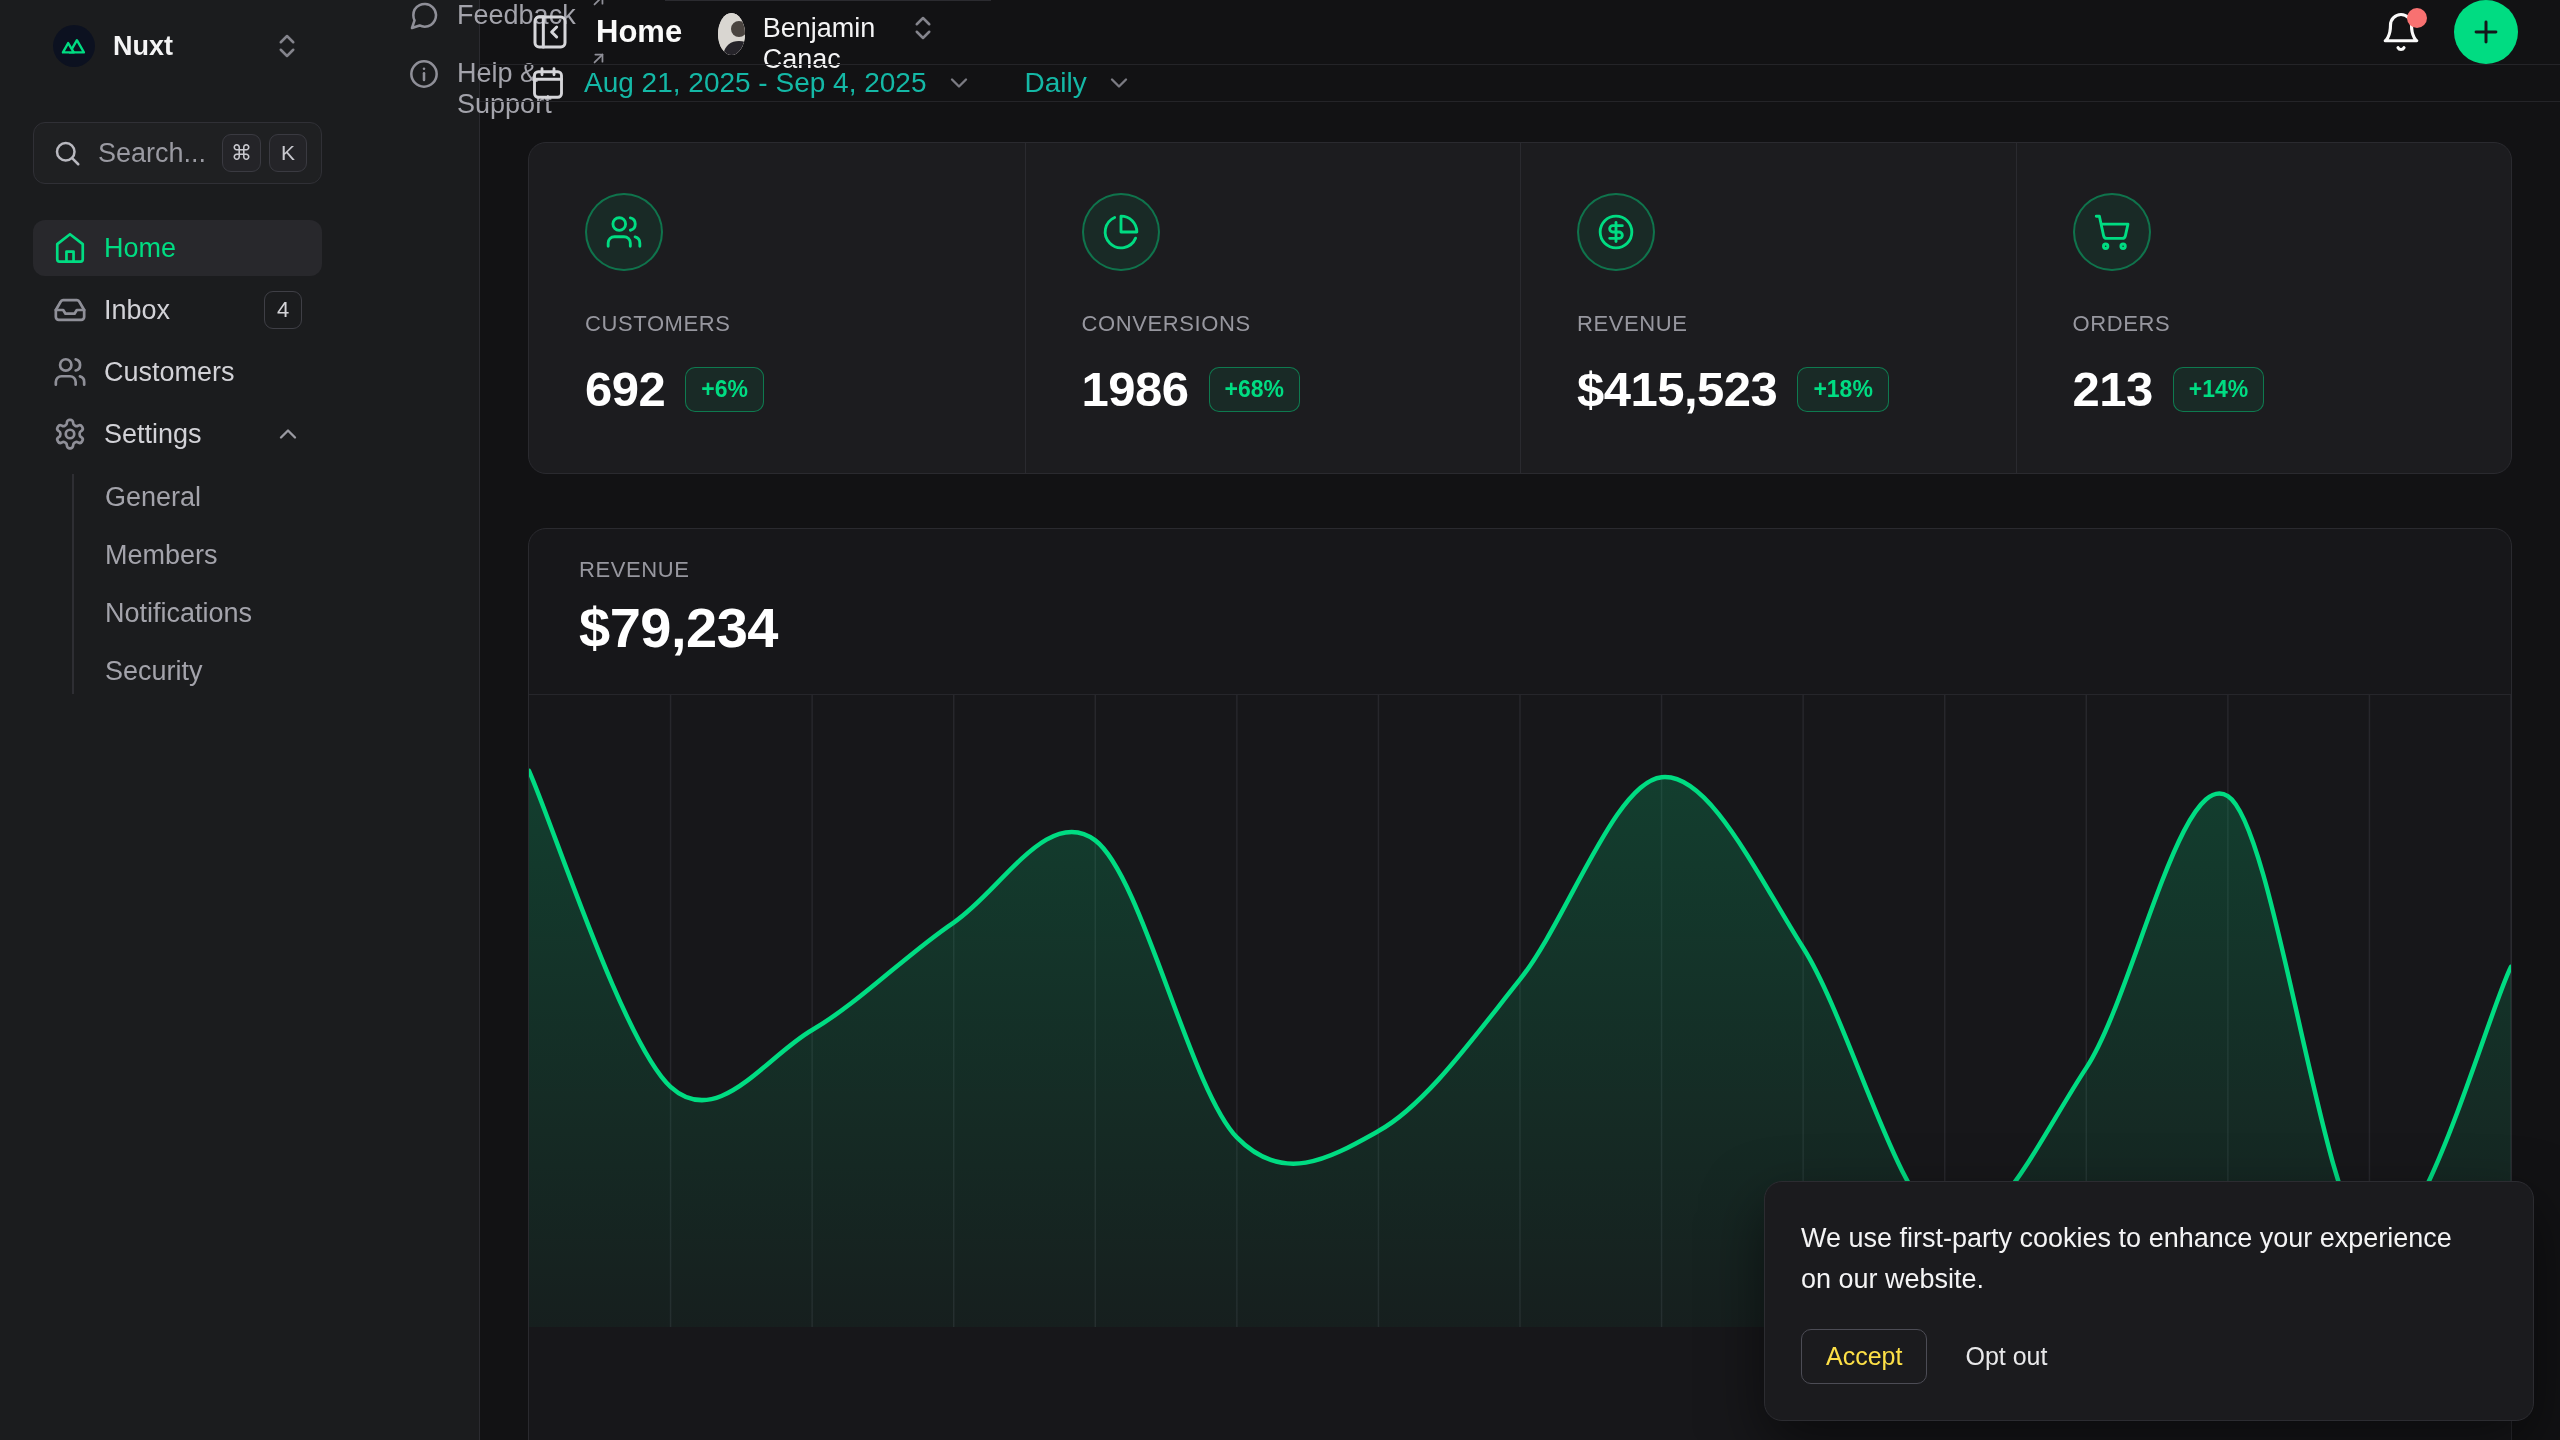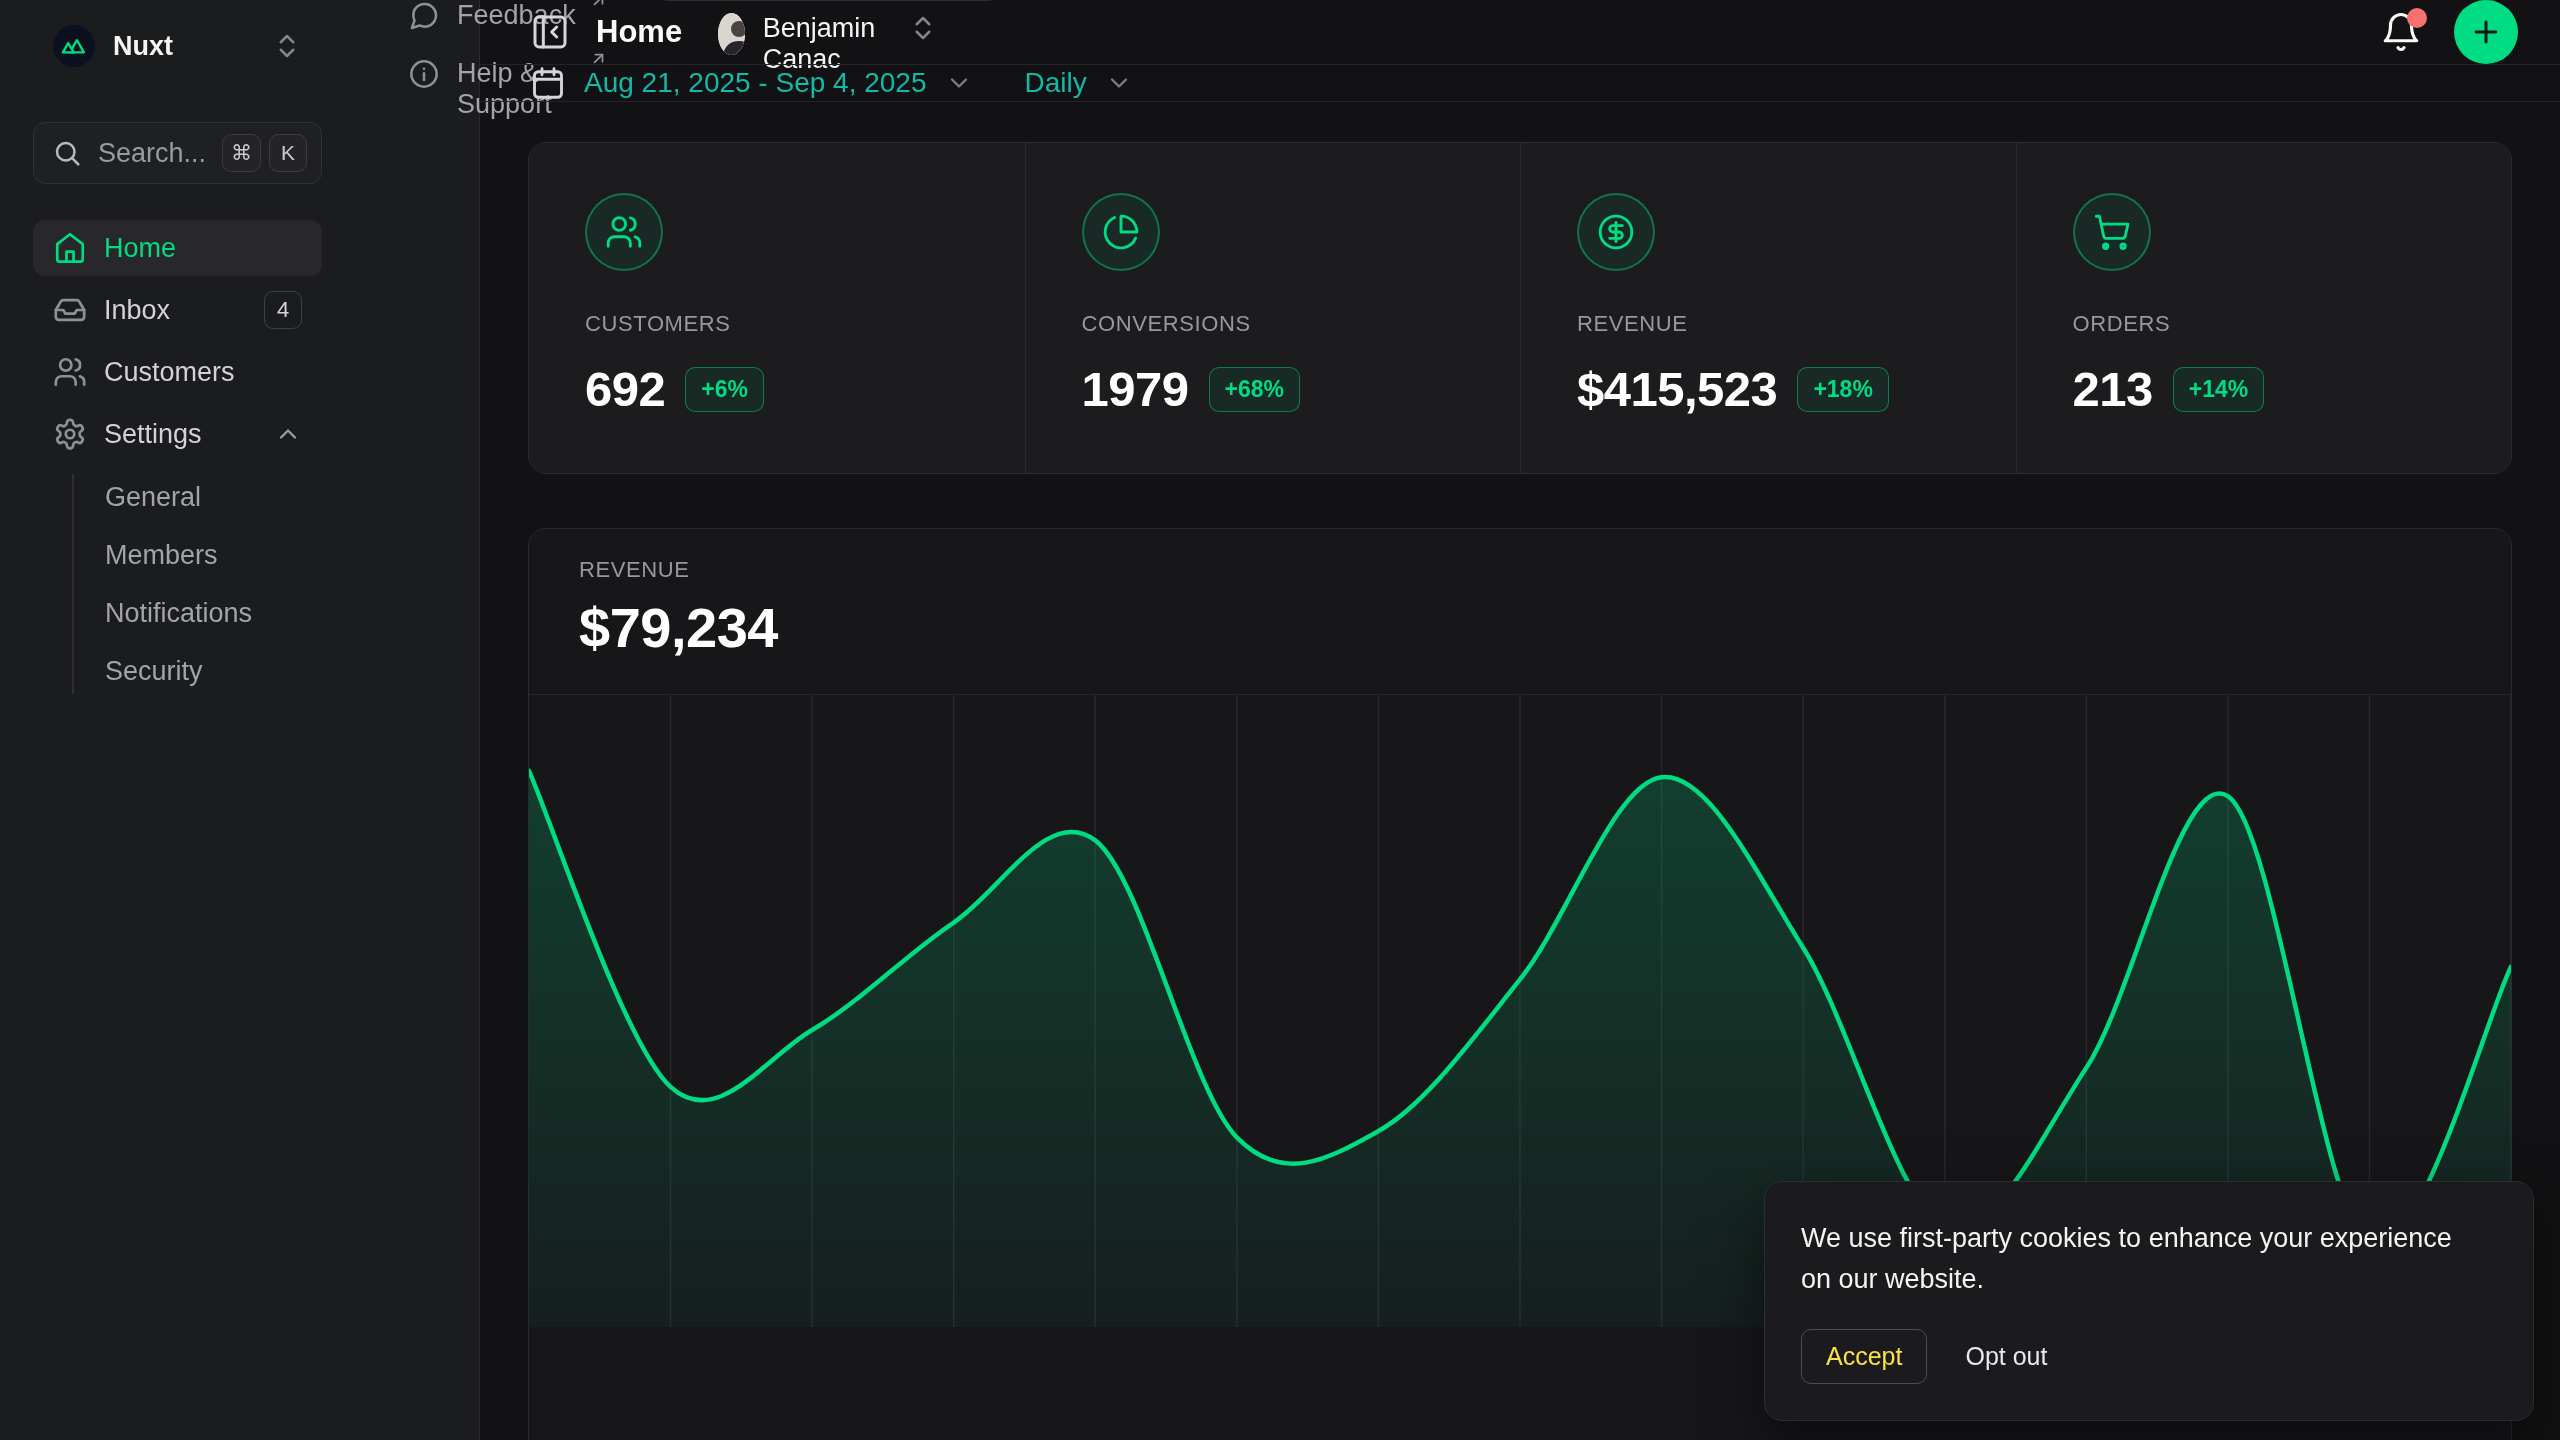--- a/index.html
+++ b/index.html
@@ -330,21 +330,21 @@
 
       <div class="stat-cell">
         <div class="stat-icon">
           <svg width="38" height="38" viewBox="0 0 24 24" fill="none" stroke="currentColor" stroke-width="1.8" stroke-linecap="round" stroke-linejoin="round">
             <path d="M21.21 15.89A10 10 0 1 1 8 2.83"></path>
               <path d="M22 12A10 10 0 0 0 12 2v10z"></path>
           </svg>
         </div>
         <div class="stat-label">CONVERSIONS</div>
         <div class="stat-valrow">
-          <span class="stat-value">1979</span>
+          <span class="stat-value">1986</span>
           <span class="stat-badge">+68%</span>
         </div>
       </div>
 
       <div class="stat-cell">
         <div class="stat-icon">
           <svg width="38" height="38" viewBox="0 0 24 24" fill="none" stroke="currentColor" stroke-width="1.8" stroke-linecap="round" stroke-linejoin="round">
             <circle cx="12" cy="12" r="10"></circle>
               <path d="M16 8h-6a2 2 0 0 0 0 4h4a2 2 0 0 1 0 4H8"></path>
               <path d="M12 18V6"></path>

